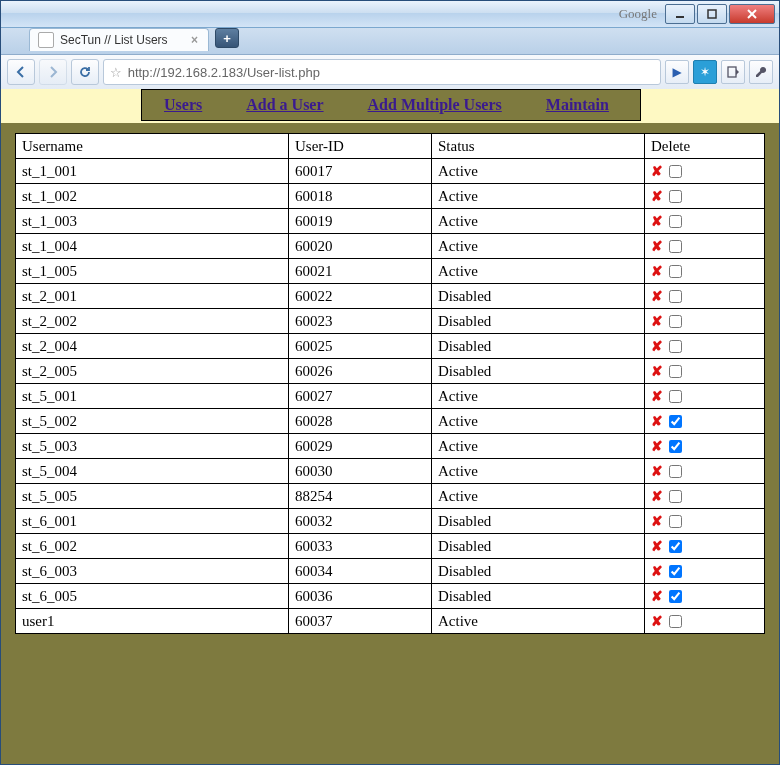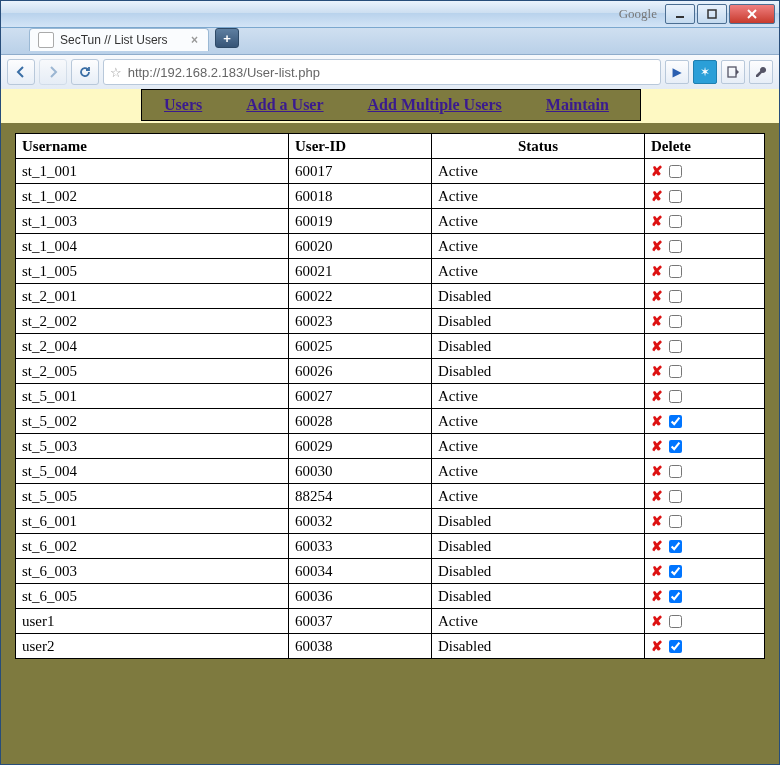--- a/index.html
+++ b/index.html
@@ -29,21 +29,21 @@
   .rt{width:22px;height:22px;border:1px solid #b8c8da;border-radius:2px;background:linear-gradient(#fdfdfe,#e7eef7);display:flex;align-items:center;justify-content:center;}
   
   .viewport{position:absolute;top:88px;left:0;right:0;bottom:0;overflow:auto;background:#7e7a3f;}
   .content{padding:0;}
   .nav-wrap{background:#fef9c3;padding:0 0 2px 0;}
   .nav{margin-left:140px;border:1px solid #000;background:#7e7a3f;display:flex;align-items:center;height:30px;width:498px;}
   .nav a{color:#3a1a8f;font-weight:bold;text-decoration:underline;font-family:"Times New Roman",serif;font-size:16px;padding:0 22px;white-space:nowrap;}
   .page-body{padding:10px 14px 14px 14px;}
   table.users{width:100%;border-collapse:collapse;background:#fff;}
   table.users th,table.users td{border:1px solid #000;padding:2px 6px;text-align:left;font-family:"Times New Roman",serif;font-size:15px;height:20px;}
-  table.users th{font-weight:bold;}
+  table.users th{font-weight:normal;}
   table.users td{font-weight:normal;}
   td.status-active{font-weight:bold;}
   .del-cell{display:flex;align-items:center;gap:6px;}
   .x-icon{color:#d11;font-weight:bold;text-decoration:none;font-size:14px;display:inline-block;}
   .btnrow{margin-top:4px;display:flex;gap:8px;}
   .btn{font-size:12px;font-family:Arial,sans-serif;padding:2px 10px;border:1px solid #7a95b0;border-radius:3px;background:linear-gradient(#fdfefe,#e3edf7);}
   .btn.primary{border-color:#3a6ea5;box-shadow:0 0 0 1px #a6c8ea inset;}
   input[type=checkbox]{margin:0;width:13px;height:13px;}
 </style>
 </head>
@@ -129,21 +129,21 @@
           <a href="#">Maintain</a>
         </div>
       </div>
 
       <div class="page-body">
         <table class="users">
           <thead>
             <tr>
               <th style="width:260px;">Username</th>
               <th style="width:130px;">User-ID</th>
-              <th style="width:200px;text-align:center;">Status</th>
+              <th style="width:200px;">Status</th>
               <th>Delete</th>
             </tr>
           </thead>
           <tbody id="users-tbody">
               <tr>
                 <td>st_1_001</td>
                 <td>60017</td>
                 <td class="status-active">Active</td>
                 <td>
                   <div class="del-cell">
@@ -343,31 +343,20 @@
                 <td>user1</td>
                 <td>60037</td>
                 <td class="status-active">Active</td>
                 <td>
                   <div class="del-cell">
                     <a href="#" class="x-icon">✘</a>
                     <input type="checkbox" style="">
                   </div>
                 </td>
               </tr>
-              <tr>
-                <td>user2</td>
-                <td>60038</td>
-                <td>Disabled</td>
-                <td>
-                  <div class="del-cell">
-                    <a href="#" class="x-icon">✘</a>
-                    <input type="checkbox" checked="" style="">
-                  </div>
-                </td>
-              </tr>
             </tbody>
         </table>
 
       </div>
 
     </div>
   </div>
 
 </div>
 

